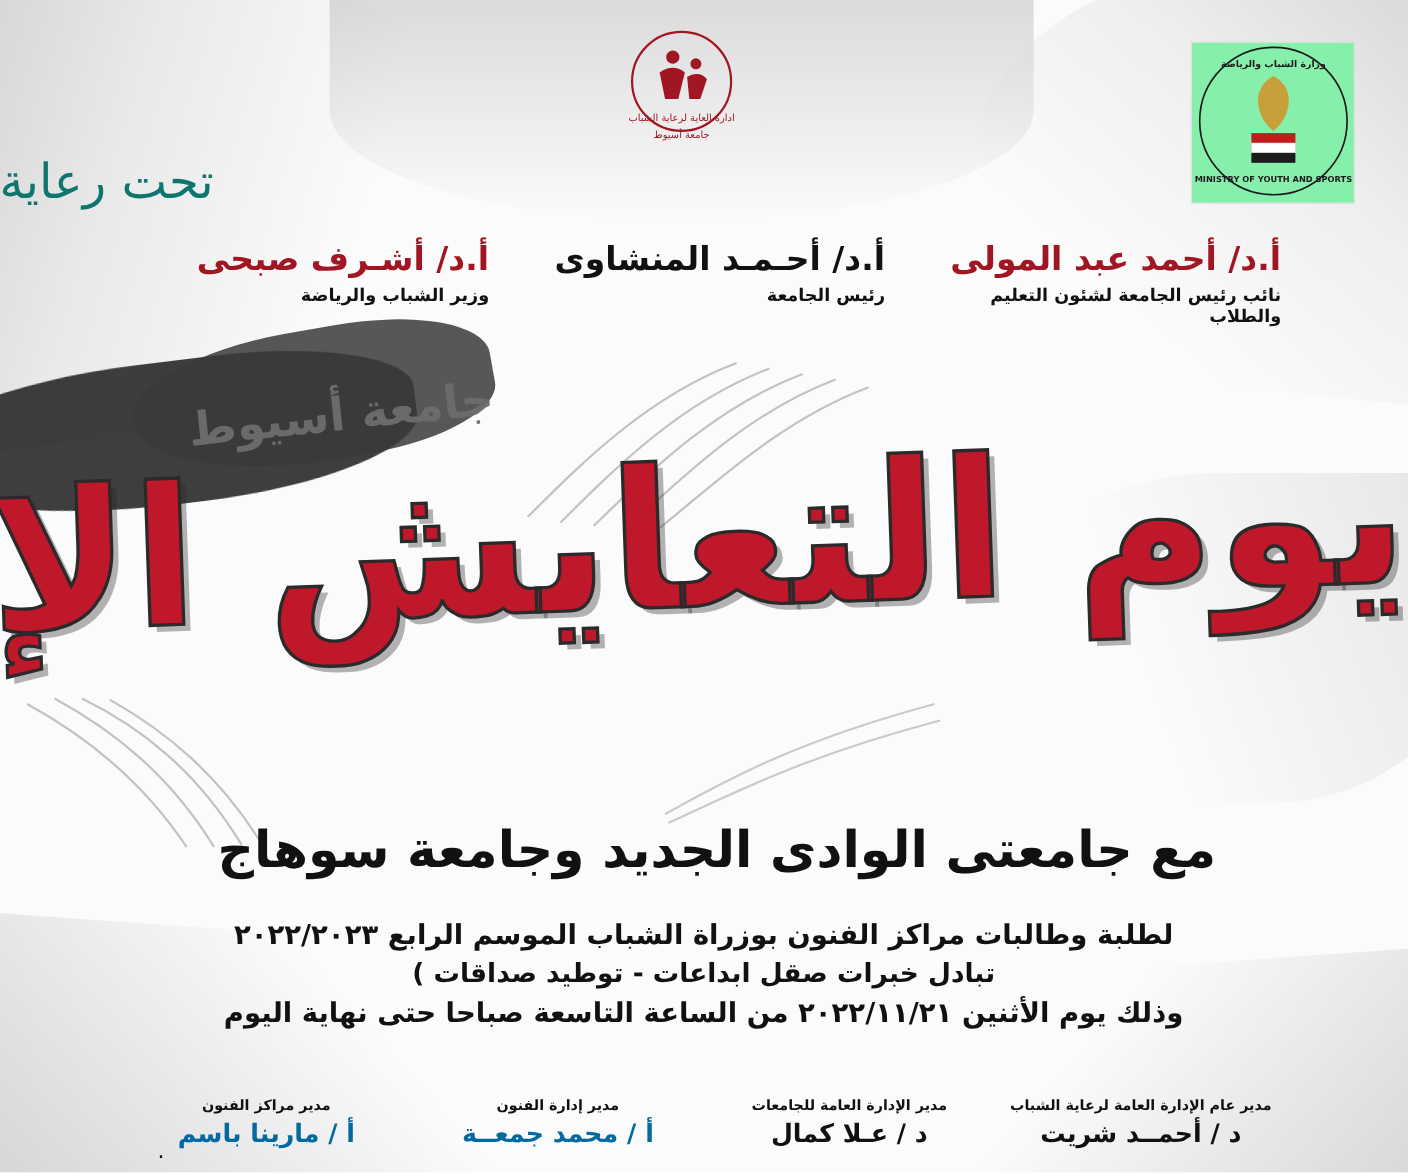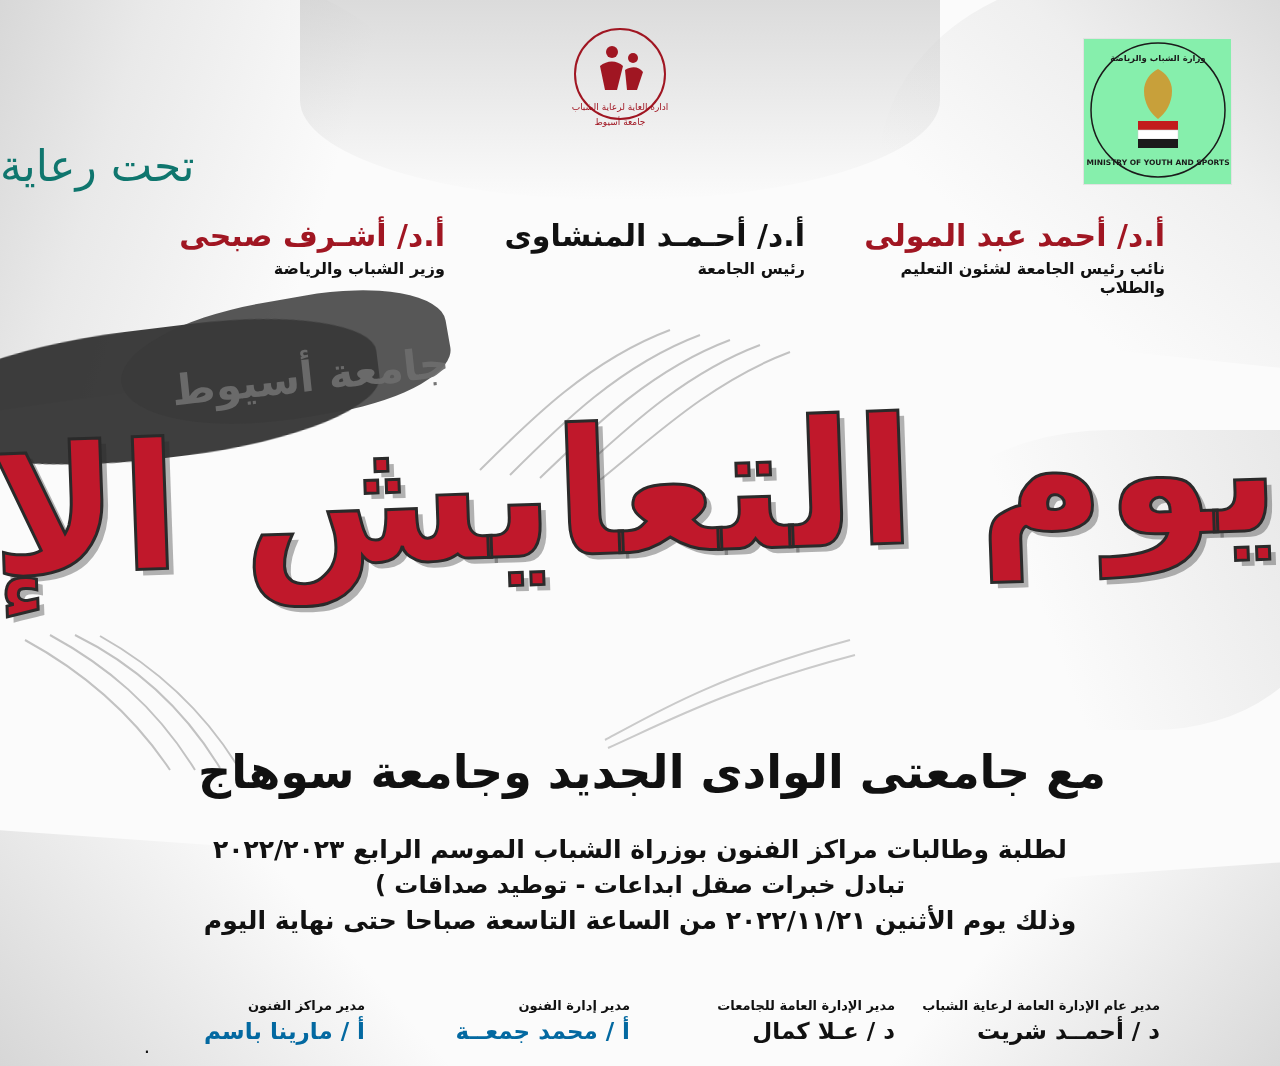--- a/index.html
+++ b/index.html
@@ -126,21 +126,21 @@
   }
   .details .line{
     font-size:25px;font-weight:bold;color:#111;margin:7px 12px;
   }
   .details .line.small{font-size:24px;}
   
   .organisers{
     position:absolute;bottom:22px;left:0;width:1280px;
     display:flex;flex-direction:row;justify-content:center;gap:20px;
   }
-  .org{width:245px;text-align:right;}
+  .org{width:245px;text-align:center;}
   .org .role{font-size:13px;font-weight:bold;color:#111;}
   .org .name{
     font-size:23px;font-weight:bold;color:#111;margin-top:5px;white-space:nowrap;
   }
   .org .name.red{color:#0369a1;}
   .dot{
     position:absolute;bottom:8px;right:1130px;
     font-size:20px;color:#111;
   }
 </style>

